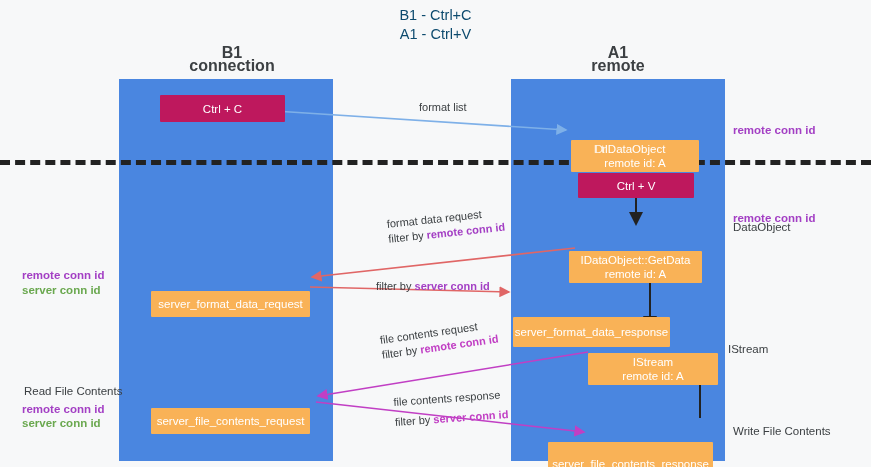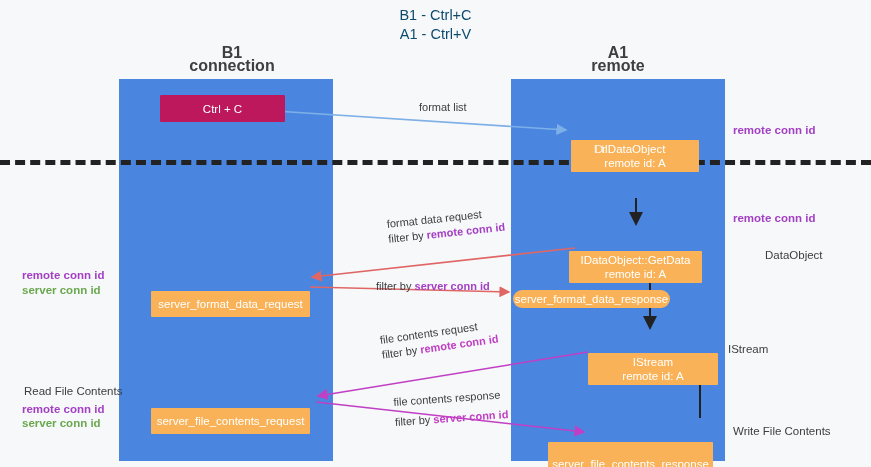--- a/index.html
+++ b/index.html
@@ -165,31 +165,34 @@
   </div>
 
   <div class="node orange" style="left:571px; top:116px; width:128px; height:32px;">
     <span class="stacked">
       <span class="ghost">IDtr</span>
       <span>IDataObject</span>
     </span>
     <span class="l2">remote id: A</span>
   </div>
 
+  <div class="node green" style="left:578px; top:173px; width:116px; height:25px;">
+    <span>Ctrl + V</span>
+  </div>
 
   <div class="node orange" style="left:569px; top:227px; width:133px; height:32px;">
     <span>IDataObject::GetData</span>
     <span class="l2">remote id: A</span>
   </div>
 
   <div class="node orange" style="left:151px; top:267px; width:159px; height:26px;">
     <span>server_format_data_request</span>
   </div>
 
-  <div class="node orange" style="left:513px; top:266px; width:157px; height:18px;border-radius:13px;">
+  <div class="node orange" style="left:513px; top:293px; width:157px; height:30px;">
     <span>server_format_data_response</span>
   </div>
 
   <div class="node orange" style="left:588px; top:329px; width:130px; height:32px;">
     <span>IStream</span>
     <span class="l2">remote id: A</span>
   </div>
 
   <div class="node orange" style="left:151px; top:384px; width:159px; height:26px;">
     <span>server_file_contents_request</span>
@@ -222,17 +225,17 @@
 
   <div class="sidetext purple" style="left:22px; top:268px;">remote conn id</div>
   <div class="sidetext green" style="left:22px; top:283px;">server conn id</div>
 
   <div class="sidetext" style="left:24px; top:384px;">Read File Contents</div>
   <div class="sidetext purple" style="left:22px; top:402px;">remote conn id</div>
   <div class="sidetext green" style="left:22px; top:416px;">server conn id</div>
 
   <div class="sidetext purple" style="left:733px; top:123px;">remote conn id</div>
   <div class="sidetext purple" style="left:733px; top:211px;">remote conn id</div>
-  <div class="sidetext" style="left:733px; top:248px;margin-left:32px;">DataObject</div>
+  <div class="sidetext" style="left:733px; top:220px;">DataObject</div>
   <div class="sidetext" style="left:728px; top:342px;">IStream</div>
   <div class="sidetext" style="left:733px; top:424px;">Write File Contents</div>
 
 </div>
 
 </body></html>

